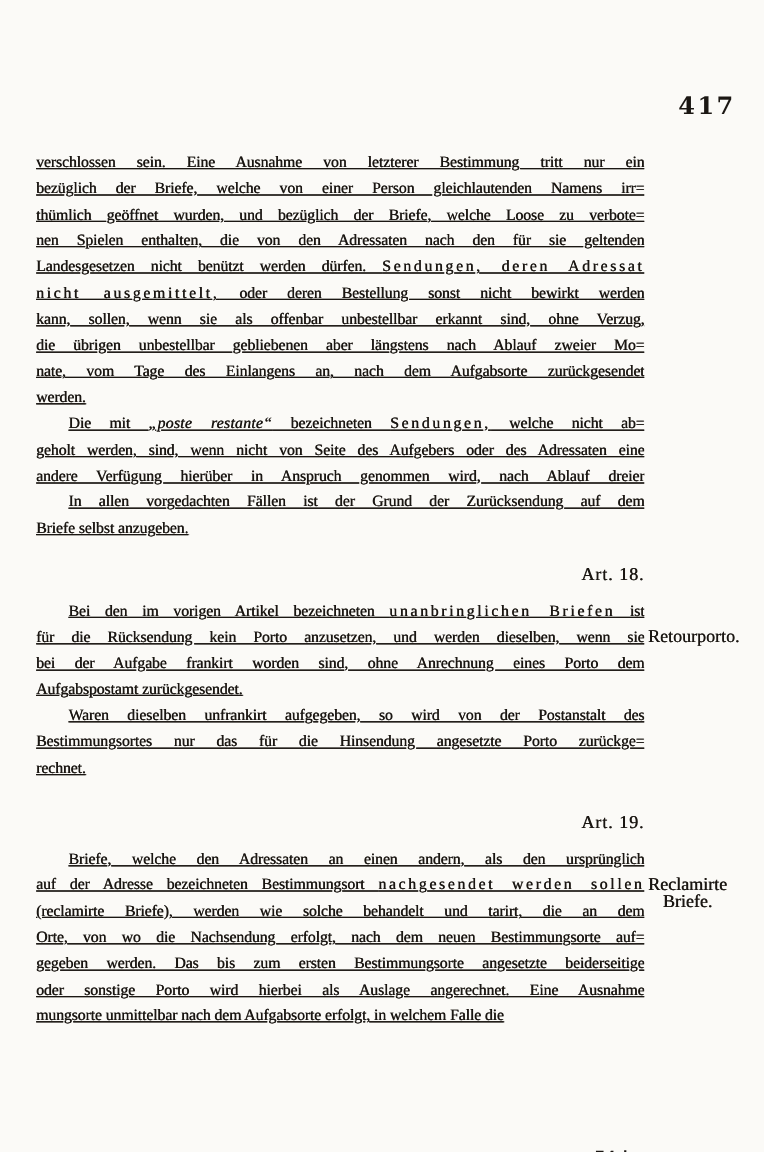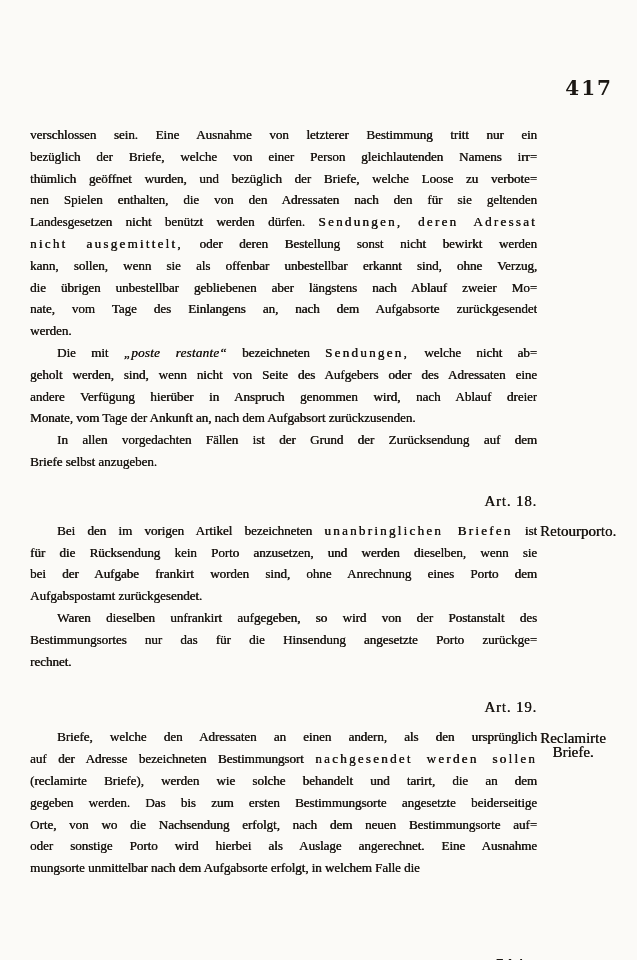--- a/index.html
+++ b/index.html
@@ -22,21 +22,21 @@
     position:absolute;top:76px;right:24px;
     font-family:"DejaVu Serif", serif;
     font-size:20px;font-weight:bold;letter-spacing:2px;
   }
   
   .text-column{
     position:absolute;left:30px;top:124px;width:507px;
     font-size:13.2px;letter-spacing:-0.1px;
     text-shadow:0.35px 0 0 currentColor; 
   }
-  .paragraph{margin:0;}
+  .paragraph{margin:0;text-decoration:underline;}
   .line{
     height:21.8px;line-height:21.8px;
     overflow:hidden;
     text-align:justify;
     text-align-last:justify;
   }
   .line.flush{text-align-last:left;}
   .line.indent{text-indent:27px;}
   .spaced{letter-spacing:2.2px;}      
   .italic{font-style:italic;letter-spacing:0.2px;}
@@ -79,21 +79,20 @@
         <div class="line" data-name="text-line"><span class="spaced">nicht ausgemittelt,</span><span> oder deren Bestellung sonst nicht bewirkt werden</span></div>
         <div class="line" data-name="text-line"><span>kann, sollen, wenn sie als offenbar unbestellbar erkannt sind, ohne Verzug,</span></div>
         <div class="line" data-name="text-line"><span>die übrigen unbestellbar gebliebenen aber längstens nach Ablauf zweier Mo=</span></div>
         <div class="line" data-name="text-line"><span>nate, vom Tage des Einlangens an, nach dem Aufgabsorte zurückgesendet</span></div>
         <div class="line flush" data-name="text-line"><span>werden.</span></div>
       </div>
       <div class="paragraph" data-name="paragraph">
         <div class="line indent" data-name="text-line"><span>Die mit </span><span class="italic">„poste restante“</span><span> bezeichneten </span><span class="spaced">Sendungen,</span><span> welche nicht ab=</span></div>
         <div class="line" data-name="text-line"><span>geholt werden, sind, wenn nicht von Seite des Aufgebers oder des Adressaten eine</span></div>
         <div class="line" data-name="text-line"><span>andere Verfügung hierüber in Anspruch genommen wird, nach Ablauf dreier</span></div>
-        <div class="line flush" data-name="text-line"><span>Monate, vom Tage der Ankunft an, nach dem Aufgabsort zurückzusenden.</span></div>
       </div>
       <div class="paragraph" data-name="paragraph">
         <div class="line indent" data-name="text-line"><span>In allen vorgedachten Fällen ist der Grund der Zurücksendung auf dem</span></div>
         <div class="line flush" data-name="text-line"><span>Briefe selbst anzugeben.</span></div>
       </div>
       <div class="article-heading" data-name="article-heading-0">Art. 18.</div>
       <div class="paragraph" data-name="paragraph">
         <div class="line indent" data-name="text-line"><span>Bei den im vorigen Artikel bezeichneten </span><span class="spaced">unanbringlichen Briefen</span><span> ist</span></div>
         <div class="line" data-name="text-line"><span>für die Rücksendung kein Porto anzusetzen, und werden dieselben, wenn sie</span></div>
         <div class="line" data-name="text-line"><span>bei der Aufgabe frankirt worden sind, ohne Anrechnung eines Porto dem</span></div>
@@ -102,22 +101,22 @@
       <div class="paragraph" data-name="paragraph">
         <div class="line indent" data-name="text-line"><span>Waren dieselben unfrankirt aufgegeben, so wird von der Postanstalt des</span></div>
         <div class="line" data-name="text-line"><span>Bestimmungsortes nur das für die Hinsendung angesetzte Porto zurückge=</span></div>
         <div class="line flush" data-name="text-line"><span>rechnet.</span></div>
       </div>
       <div class="article-heading" data-name="article-heading-1">Art. 19.</div>
       <div class="paragraph" data-name="paragraph">
         <div class="line indent" data-name="text-line"><span>Briefe, welche den Adressaten an einen andern, als den ursprünglich</span></div>
         <div class="line" data-name="text-line"><span>auf der Adresse bezeichneten Bestimmungsort </span><span class="spaced">nachgesendet werden sollen</span></div>
         <div class="line" data-name="text-line"><span>(reclamirte Briefe), werden wie solche behandelt und tarirt, die an dem</span></div>
+        <div class="line" data-name="text-line"><span>Orte, von wo die Nachsendung erfolgt, nach dem neuen Bestimmungsorte auf=</span></div>
         <div class="line" data-name="text-line"><span>gegeben werden. Das bis zum ersten Bestimmungsorte angesetzte beiderseitige</span></div>
-        <div class="line" data-name="text-line"><span>Orte, von wo die Nachsendung erfolgt, nach dem neuen Bestimmungsorte auf=</span></div>
         <div class="line" data-name="text-line"><span>oder sonstige Porto wird hierbei als Auslage angerechnet. Eine Ausnahme</span></div>
         <div class="line flush" data-name="text-line"><span>mungsorte unmittelbar nach dem Aufgabsorte erfolgt, in welchem Falle die</span></div>
       </div>
     </div>
 
   <div class="margin-note note-retourporto" data-name="margin-note-retourporto">Retourporto.</div>
 
   <div class="margin-note note-reclamirte" data-name="margin-note-reclamirte-briefe">
     <div data-name="margin-note-line">Reclamirte</div>
     <div data-name="margin-note-line">Briefe.</div>

